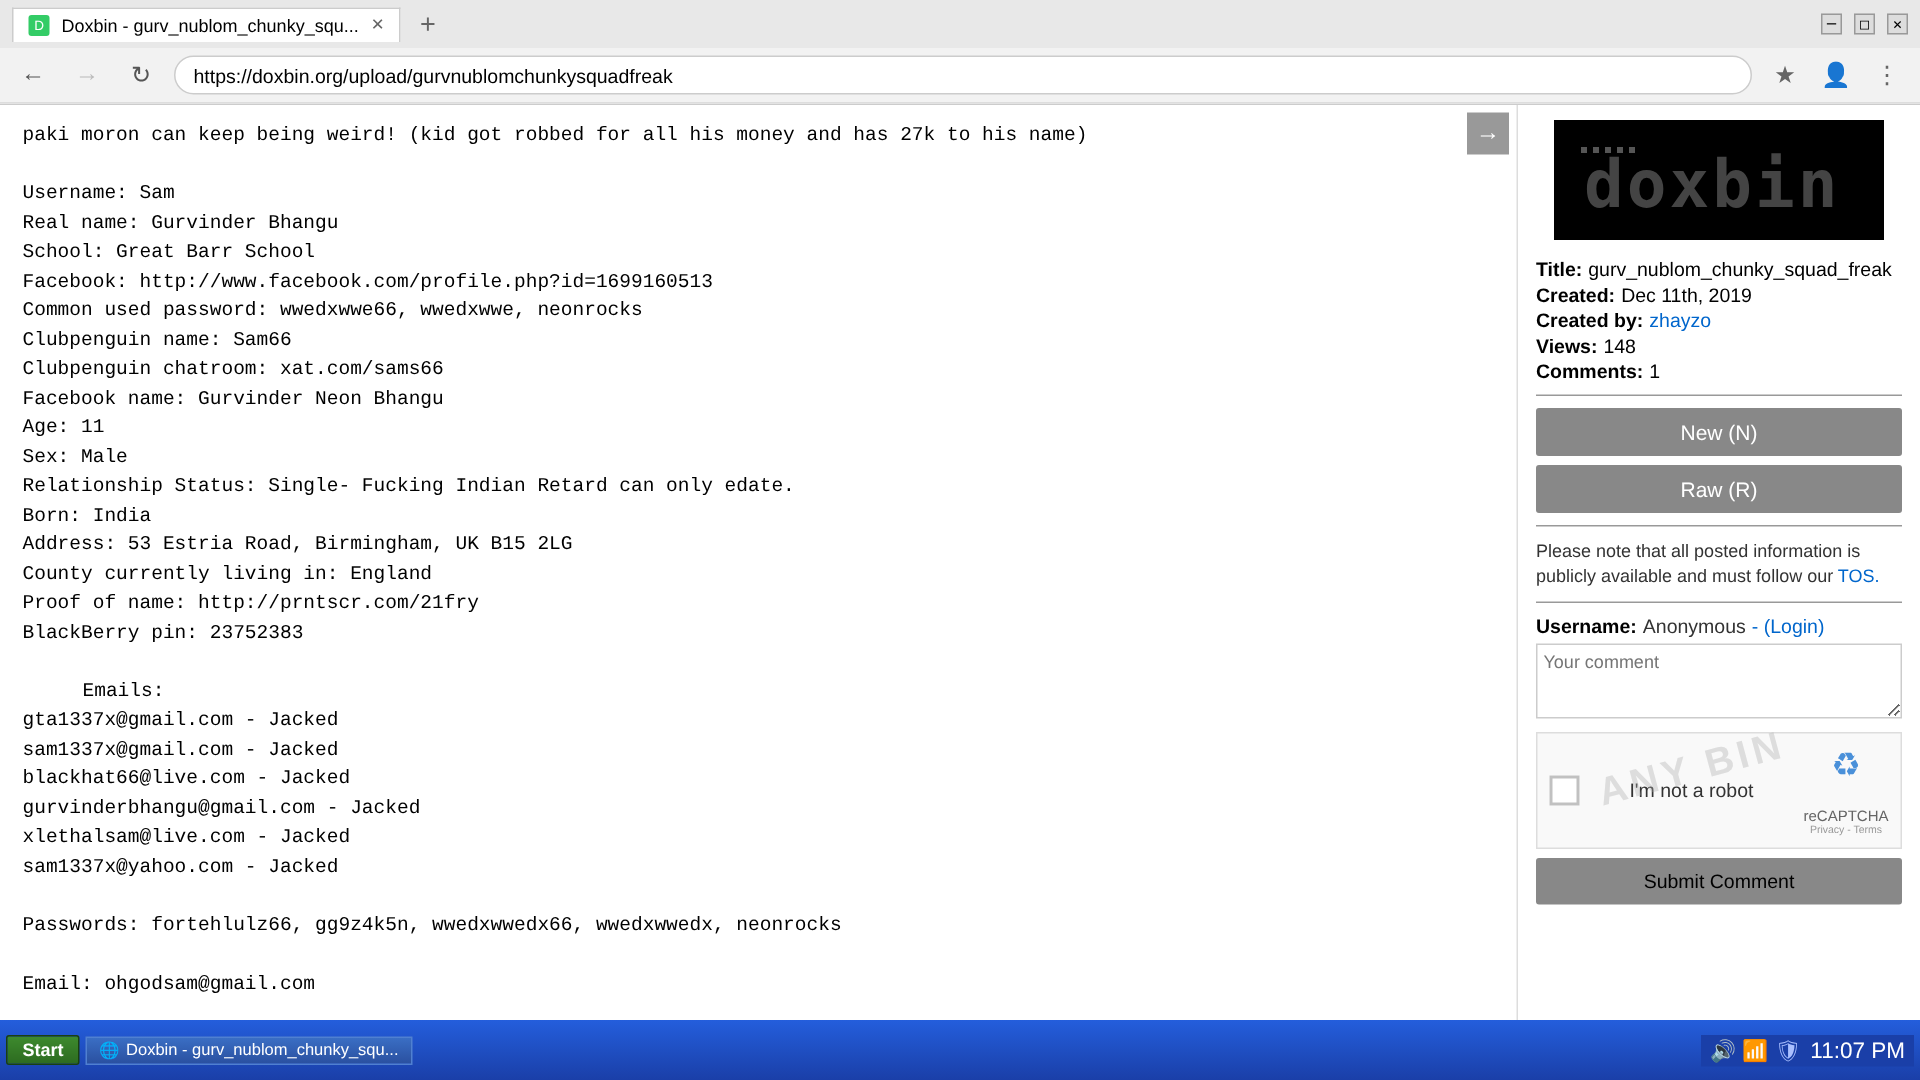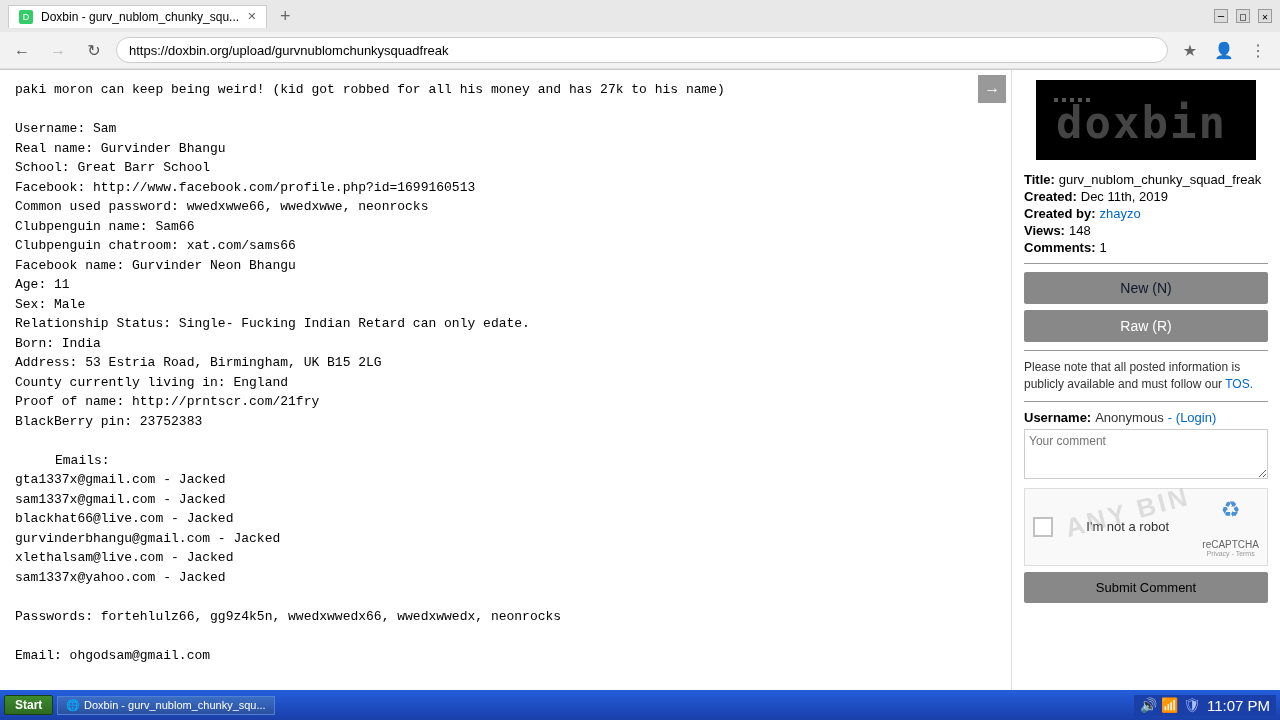--- a/index.html
+++ b/index.html
@@ -41,21 +41,21 @@
 
     .meta-table { width: 100%; margin-bottom: 8px; }
     .meta-row { display: flex; gap: 4px; margin-bottom: 2px; }
     .meta-label { font-weight: bold; color: #000; white-space: nowrap; }
     .meta-value { color: #000; }
     .meta-link { color: #0066cc; text-decoration: none; }
 
     .sidebar-divider { border: none; border-top: 1px solid #999; margin: 8px 0; }
 
     .btn-new, .btn-raw { display: block; width: 100%; padding: 8px; text-align: center; border: none; cursor: pointer; font-size: 14px; font-family: Arial, sans-serif; border-radius: 2px; margin-bottom: 6px; }
-    .btn-new { background: #888; color: #0f172a; }
+    .btn-new { background: #888; color: #ffffff; }
     .btn-raw { background: #888; color: #fff; }
 
     .tos-note { font-size: 12px; color: #333; margin: 6px 0; line-height: 1.4; }
     .tos-link { color: #0066cc; text-decoration: none; }
 
     .username-row { display: flex; gap: 4px; align-items: center; margin: 6px 0 4px; font-size: 13px; }
     .username-label { font-weight: bold; }
     .username-value { color: #333; }
     .login-link { color: #0066cc; text-decoration: none; }
 
@@ -65,21 +65,21 @@
     .recaptcha-checkbox { width: 20px; height: 20px; border: 2px solid #c1c1c1; background: #fff; display: flex; align-items: center; justify-content: center; }
     .recaptcha-label { font-size: 13px; color: #333; flex: 1; }
     .recaptcha-logo { display: flex; flex-direction: column; align-items: center; font-size: 8px; color: #666; }
     .recaptcha-icon { font-size: 22px; color: #4a90d9; }
     .recaptcha-brand { font-size: 10px; color: #666; margin-top: 16px; }
     .recaptcha-terms { font-size: 7px; color: #999; }
 
     .submit-btn { display: block; width: 100%; padding: 8px; background: #888; color: #000000; border: none; cursor: pointer; font-size: 13px; font-family: Arial, sans-serif; border-radius: 2px; }
 
     
-    .taskbar { height: 30px; background: linear-gradient(to bottom, #245edc, #1a3fa8); display: flex; align-items: center; justify-content: space-between; padding: 0 4px; flex-shrink: 0; }
+    .taskbar { height: 40px; background: linear-gradient(to bottom, #245edc, #1a3fa8); display: flex; align-items: center; justify-content: space-between; padding: 0 4px; flex-shrink: 0; }
     .taskbar-left { display: flex; align-items: center; gap: 4px; }
     .start-btn { background: linear-gradient(to bottom, #3d8a2e, #2d6b20); color: #fff; border: 1px solid #1a4010; padding: 2px 10px; font-size: 12px; font-weight: bold; cursor: pointer; border-radius: 2px; font-family: sans-serif; }
     .taskbar-item { background: linear-gradient(to bottom, #3a6ec4, #2a50a0); color: #fff; border: 1px solid #5080d0; padding: 2px 8px; font-size: 11px; font-family: sans-serif; cursor: pointer; display: flex; align-items: center; gap: 4px; }
     .taskbar-right { display: flex; align-items: center; gap: 6px; background: #1a3fa8; padding: 2px 6px; }
     .systray-icons { display: flex; gap: 4px; align-items: center; }
     .systray-icon { font-size: 14px; color: #aac0ff; }
     .clock { color: #fff; font-size: 15px; font-family: sans-serif; text-align: right; }
 
     .recaptcha-container { position: relative; overflow: hidden; }
     .watermark-text { position: absolute; top: 15px; left: 40px; font-size: 26px; font-weight: bold; color: rgba(170,170,170,0.35); transform: rotate(-15deg); pointer-events: none; letter-spacing: 3px; font-family: Arial; }

